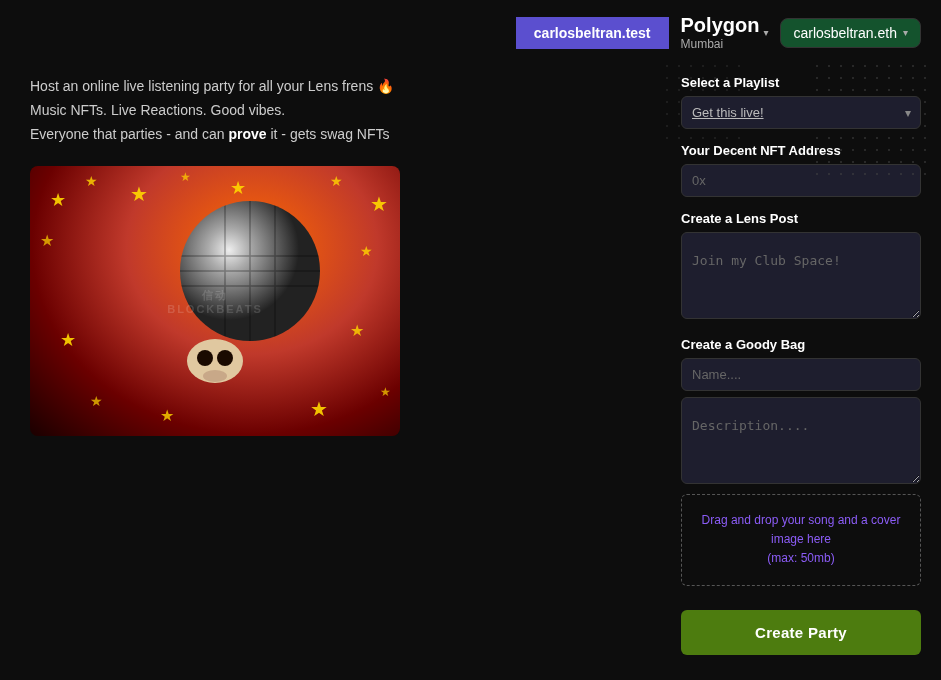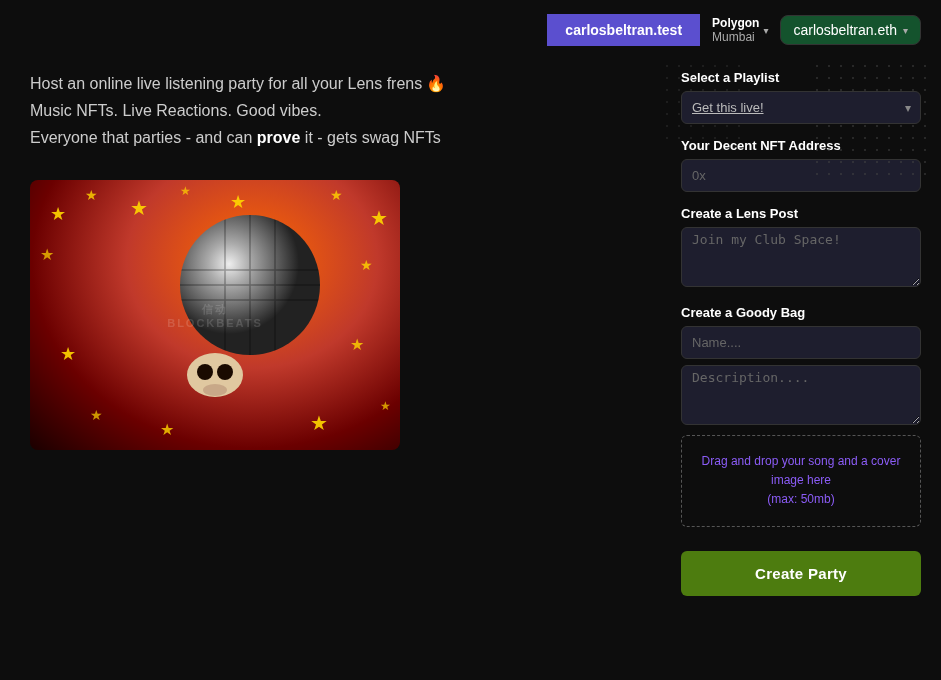--- a/index.html
+++ b/index.html
@@ -51,21 +51,21 @@
 
     .header-network {
       display: flex;
       flex-direction: column;
       align-items: flex-start;
       cursor: pointer;
       user-select: none;
     }
 
     .header-network-name {
-      font-size: 12px;
+      font-size: 20px;
       font-weight: 600;
       color: #fff;
     }
 
     .header-network-sub {
       font-size: 12px;
       color: #aaa;
     }
 
     .header-network-chevron {
@@ -117,24 +117,24 @@
 
     .app-title {
       font-size: 64px;
       font-weight: 900;
       color: #ffffff;
       line-height: 1.1;
       margin-bottom: 14px;
     }
 
     .app-description {
-      font-size: 16px;
+      font-size: 14px;
       color: #cccccc;
       line-height: 1.7;
-      margin-bottom: 28px;
+      margin-bottom: 20px;
     }
 
     .app-description strong {
       font-weight: 700;
       color: #fff;
     }
 
     .hero-image {
       width: 370px;
       height: 270px;
@@ -233,21 +233,21 @@
     .form-input::placeholder {
       color: #666;
     }
 
     .form-textarea {
       width: 100%;
       background: #1e1e2e;
       border: 1px solid #333;
       border-radius: 6px;
       color: #888;
-      padding: 4px 10px;
+      padding: 20px 10px;
       font-size: 13px;
       outline: none;
       resize: vertical;
       min-height: 60px;
     }
 
     .form-textarea::placeholder {
       color: #666;
     }
 

